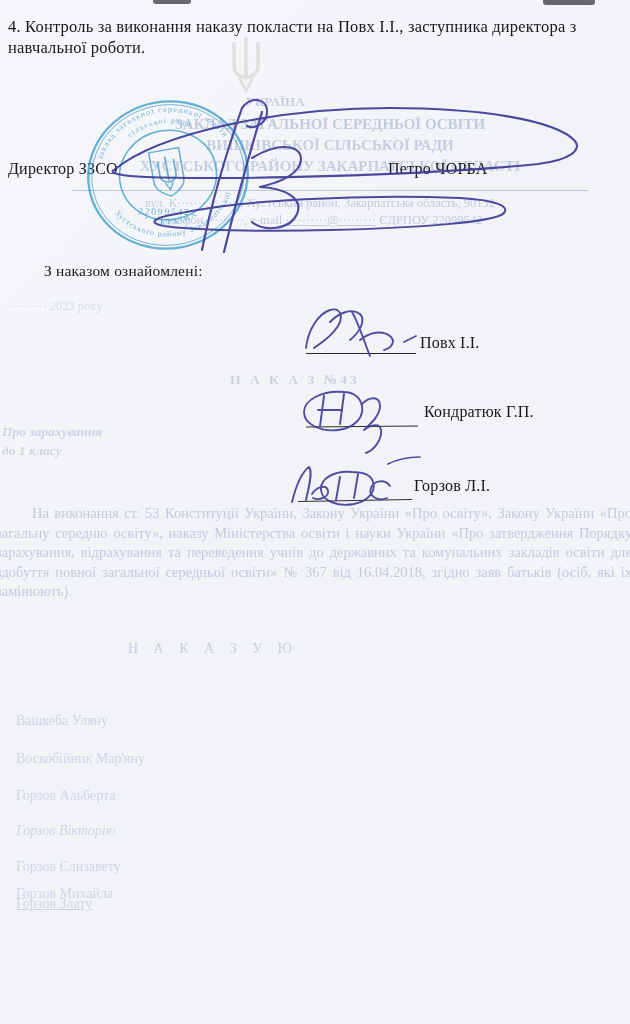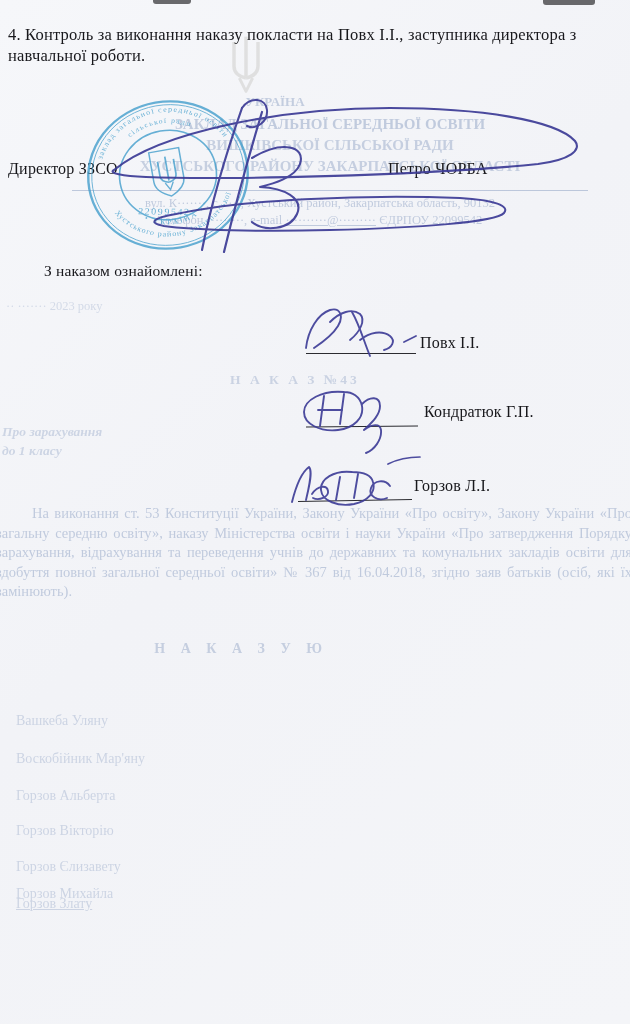--- a/index.html
+++ b/index.html
@@ -9,21 +9,21 @@
     overflow:hidden;
     background:linear-gradient(135deg,#f6f7fa 0%,#f2f3f7 45%,#f4f5f8 100%);
     font-family:"Liberation Serif","DejaVu Serif",serif;
     color:#1c1c1e;
   }
   .abs{position:absolute;}
   
   .smudge{background:#3a3a3c;border-radius:0 0 3px 3px;opacity:.75;}
   
   .ink{color:#18181c;letter-spacing:.2px;}
-  .clause{left:8px;top:24px;width:604px;font-size:16.5px;line-height:21px;}
+  .clause{left:8px;top:16px;width:604px;font-size:16.5px;line-height:21px;}
   .director-label{left:8px;top:160px;font-size:16px;}
   .director-name{left:388px;top:160px;font-size:16px;}
   .ack-heading{left:12px;top:262px;font-size:15.5px;margin-left:32px;}
   .sig-name{font-size:16px;}
   .sig1-name{left:420px;top:334px;}
   .sig2-name{left:424px;top:403px;}
   .sig3-name{left:414px;top:477px;}
   .sig-line{border-top:1.3px solid #2b2b30;height:0;}
   .line1{left:306px;top:353px;width:110px;}
   .line2{left:306px;top:426px;width:112px;transform:rotate(-.4deg);}
@@ -40,25 +40,25 @@
   .addr1{top:196px;}
   .addr2{top:213px;}
   .addr-email{text-decoration:underline;}
   .date-line{left:6px;top:299px;font-size:12.5px;opacity:.32;}
   .order-no{left:230px;top:372px;font-size:13.5px;font-weight:bold;letter-spacing:3px;opacity:.4;}
   .subject{font-style:italic;font-weight:bold;font-size:13.5px;opacity:.38;}
   .subj1{left:2px;top:424px;}
   .subj2{left:2px;top:443px;}
   .body-par{left:-4px;top:504px;width:636px;font-size:14.5px;line-height:19.5px;
             text-align:justify;text-indent:36px;opacity:.5;}
-  .decree{left:128px;top:641px;width:200px;text-align:right;font-weight:bold;
+  .decree{left:128px;top:641px;width:200px;text-align:left;font-weight:normal;
           font-size:14px;letter-spacing:6px;opacity:.45;}
   .item1{left:4px;top:673px;font-size:14px;opacity:.42;}
   .bname{left:16px;font-size:14px;opacity:.38;}
-  .n0{top:713px;}.n1{top:751px;}.n2{top:788px;}.n3{top:823px;}
+  .n0{top:713px;}.n1{top:751px;}.n2{top:788px;}.n3{top:823px;font-style:italic;}
   .n4{top:859px;}.n5{top:896px;text-decoration:underline;}.n6{top:886px;}
   
   .stamp{left:82px;top:96px;width:172px;height:158px;opacity:.78;transform:rotate(-10deg);}
   .stamp .ln{stroke:#3f9ccb;fill:none;}
   .stamp text{fill:#3f9ccb;stroke:none;font-family:"Liberation Serif",serif;}
   
   .sig-overlay{left:0;top:0;width:630px;height:1024px;pointer-events:none;}
   .sig-overlay path{stroke:#3c3b96;fill:none;stroke-linecap:round;stroke-linejoin:round;}
   
   .wm{left:220px;top:34px;width:52px;height:64px;opacity:.2;}

